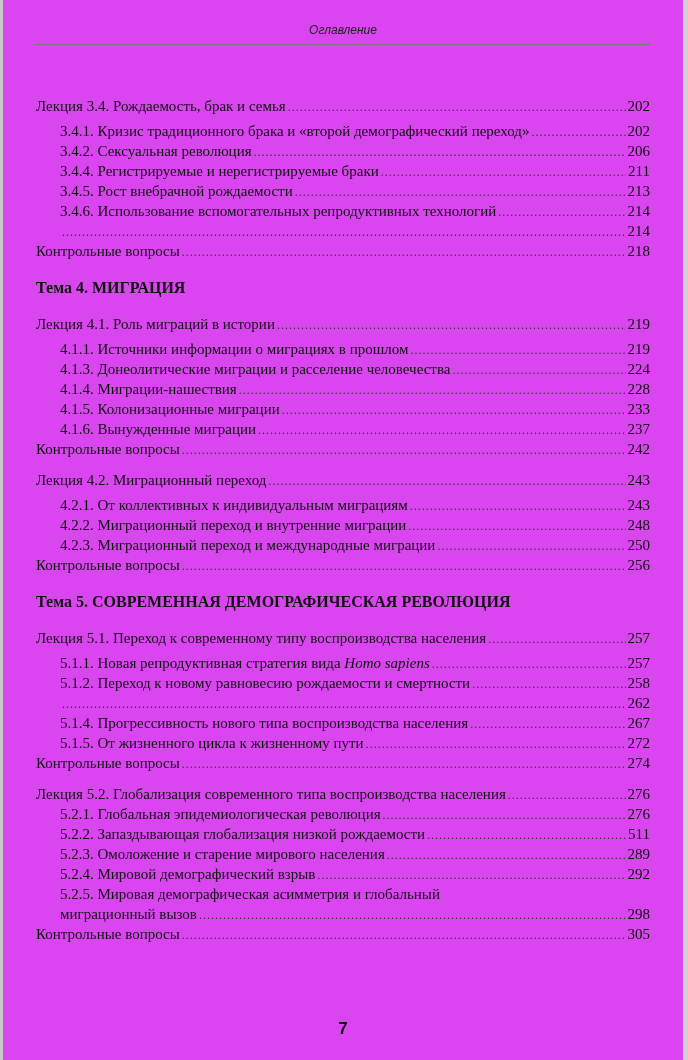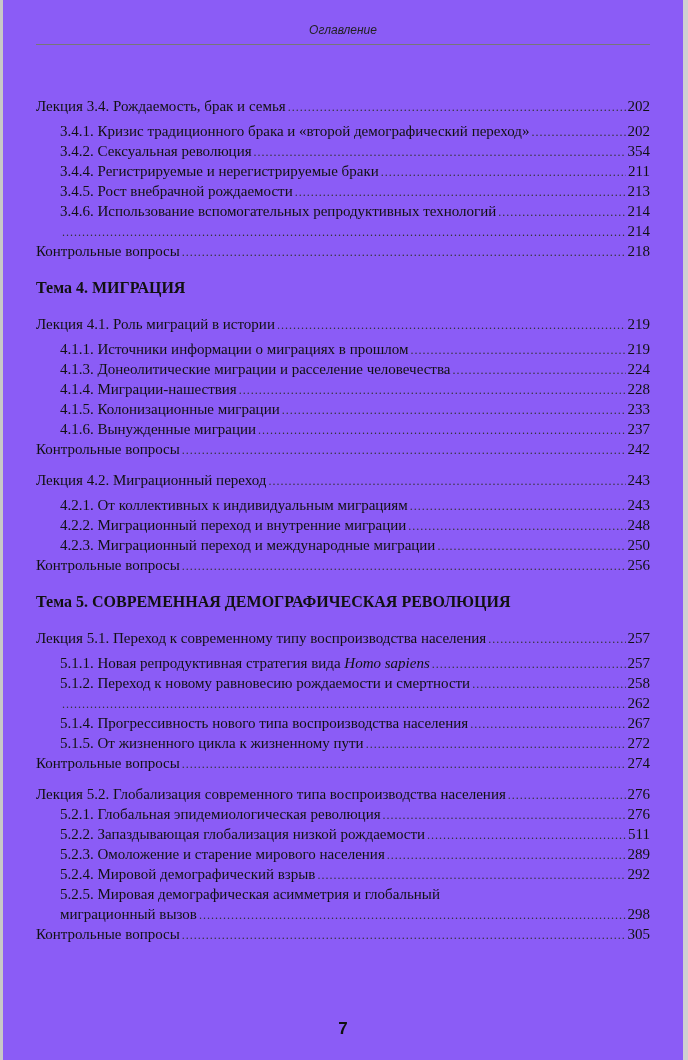--- a/index.html
+++ b/index.html
@@ -1,19 +1,19 @@
 <!DOCTYPE html>
 <html><head>
 <meta charset="utf-8">
 <style>
   html, body { margin: 0; padding: 0; background: #ffffff; }
   body { width: 688px; height: 1060px; position: relative; overflow: hidden; }
   .frame-left { position: absolute; left: 0; top: 0; width: 3px; height: 1060px; background: #c8c8c8; }
   .frame-right { position: absolute; left: 683px; top: 0; width: 5px; height: 1060px; background: #d0d0d0; }
-  .page { position: absolute; left: 3px; top: 0; width: 680px; height: 1060px; background: #8b5cf6; }
+  .page { position: absolute; left: 3px; top: 0; width: 680px; height: 1060px; background: #d946ef; }
   .running-head { position: absolute; left: 0; width: 680px; top: 23px; text-align: center;
     font-family: "Liberation Sans", sans-serif; font-style: italic; font-size: 12px; color: #222; }
   .head-rule { position: absolute; left: 33px; width: 614px; top: 44px; height: 0; border-top: 1px solid #777; }
   .toc { position: absolute; left: 33px; width: 614px; top: 60px;
     font-family: "Liberation Serif", serif; font-size: 15px; color: #111; line-height: 20px; margin-top: 36px; }
   .row { display: flex; align-items: baseline; height: 20px; white-space: nowrap; overflow: hidden; }
   .row.sub { padding-left: 24px; }
   .row .t { flex: 0 0 auto; }
   .row .dots { flex: 1 1 auto; overflow: hidden; margin: 0 2px 0 2px; letter-spacing: 1px; color: #333; font-size: 12px; }
   .row .dots::after { content: "........................................................................................................................................................................................................................................................"; }
@@ -45,21 +45,21 @@
     </div>
     <div class="gap-lec"></div>
     <div class="row sub">
         <span class="t">3.4.1. Кризис традиционного брака и «второй демографический переход»</span>
         <span class="dots"></span>
         <span class="p">202</span>
       </div>
     <div class="row sub">
         <span class="t">3.4.2. Сексуальная революция</span>
         <span class="dots"></span>
-        <span class="p">354</span>
+        <span class="p">206</span>
       </div>
     <div class="row sub">
         <span class="t">3.4.4. Регистрируемые и нерегистрируемые браки</span>
         <span class="dots"></span>
         <span class="p">211</span>
       </div>
     <div class="row sub">
         <span class="t">3.4.5. Рост внебрачной рождаемости</span>
         <span class="dots"></span>
         <span class="p">213</span>

